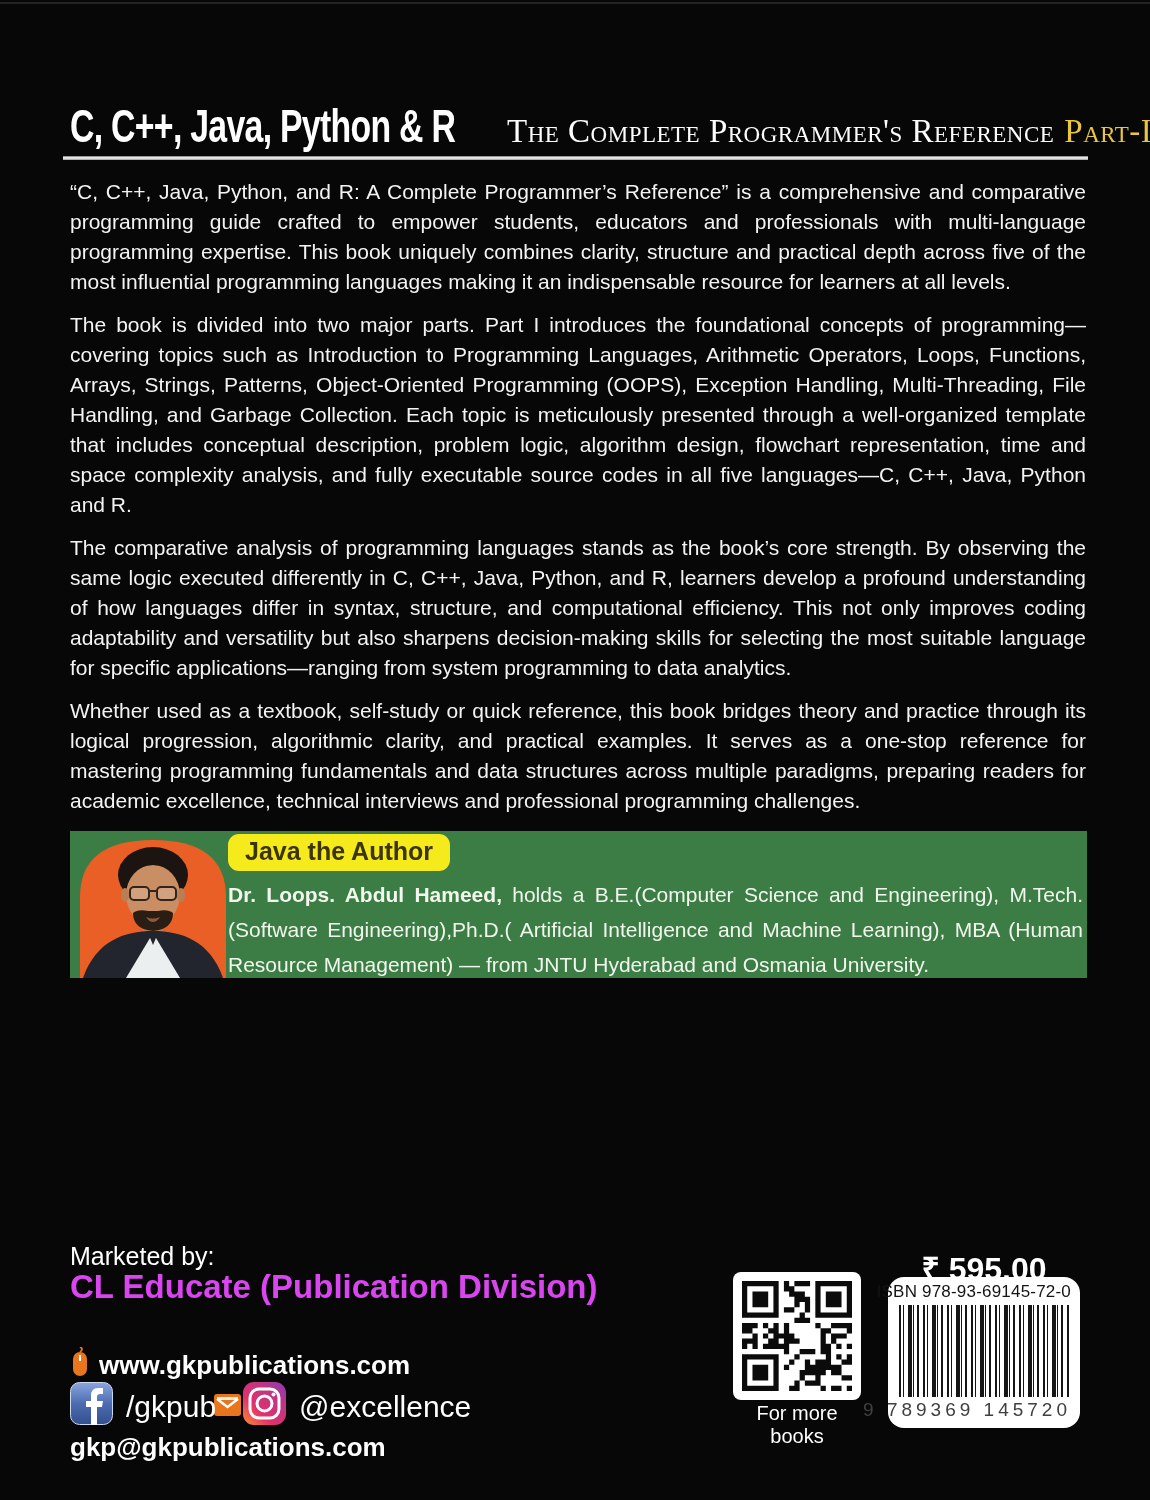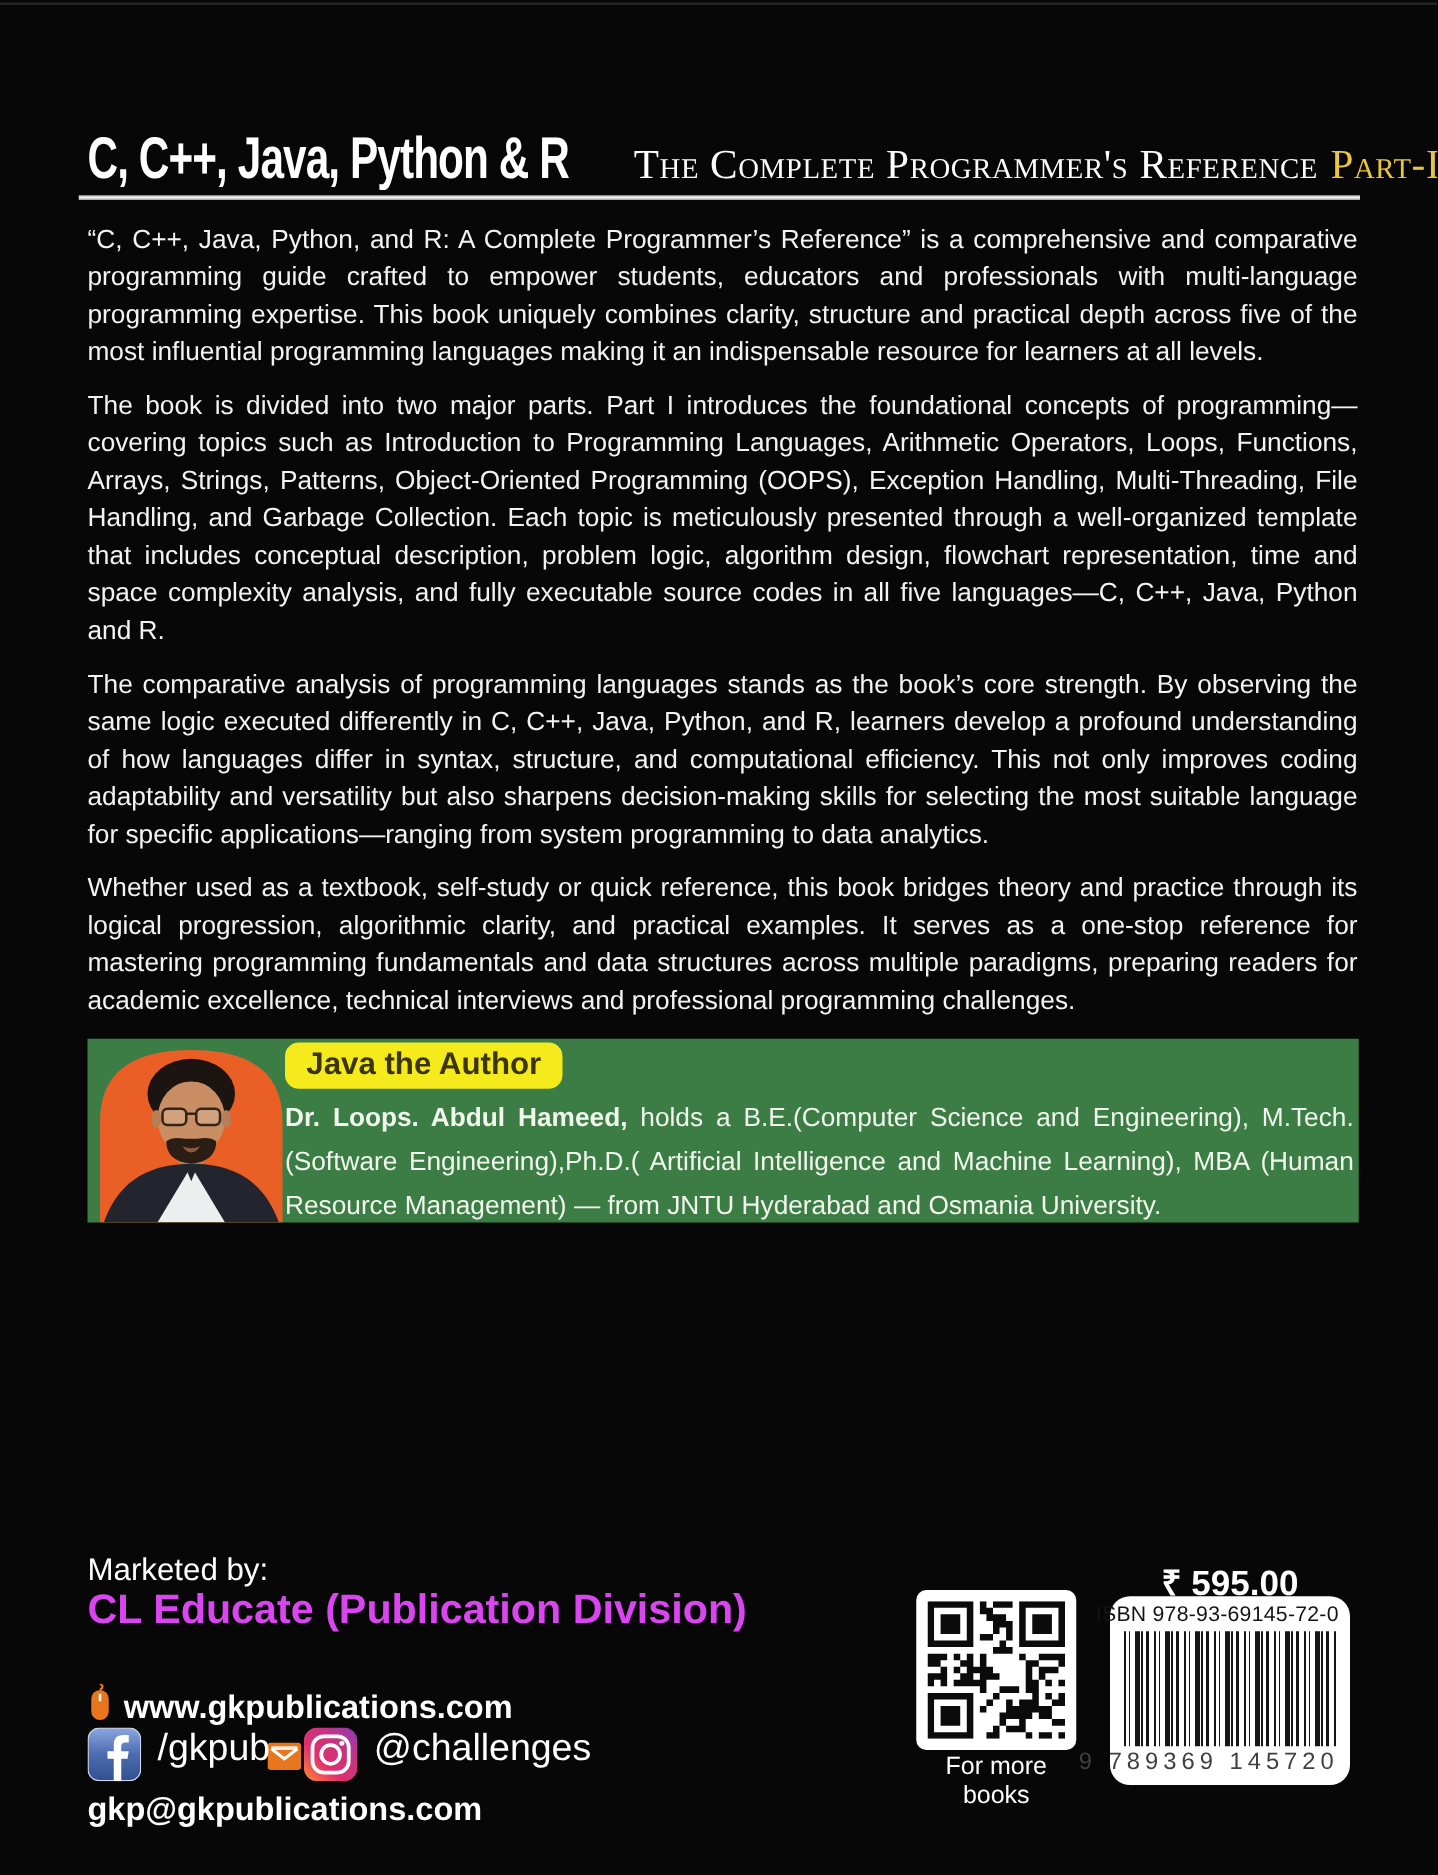--- a/index.html
+++ b/index.html
@@ -59,31 +59,31 @@
     font-size:21px;line-height:35px;text-align:justify;
   }
   .author-bio strong{font-weight:bold;}
 
   
   .f-label{position:absolute;left:70px;top:1242px;font-size:25px;color:#fff;}
   .f-publisher{position:absolute;left:70px;top:1268px;font-size:33px;font-weight:bold;color:#d946ef;}
   .contact-row{position:absolute;left:70px;display:flex;align-items:center;gap:9px;color:#fff;font-size:26px;font-weight:bold;}
   .row-email{top:1392px;flex-direction:column;}
   .row-web{top:1347px;}
-  .social-row{position:absolute;left:70px;top:1382px;display:flex;align-items:flex-start;gap:13px;color:#fff;font-size:30px;}
+  .social-row{position:absolute;left:70px;top:1382px;display:flex;align-items:center;gap:13px;color:#fff;font-size:30px;}
   .social-row .handle{margin-right:14px;}
 
   .qr-tile{
     position:absolute;left:733px;top:1272px;width:128px;height:128px;
     background:#fff;border-radius:8px;padding:9px;
   }
   .qr-tile svg{width:110px;height:110px;display:block;}
   .qr-caption{position:absolute;left:733px;top:1402px;width:128px;text-align:center;color:#fff;font-size:20px;}
 
-  .price{position:absolute;left:888px;top:1246px;width:192px;text-align:center;color:#fff;font-size:28px;font-weight:bold;}
+  .price{position:absolute;left:888px;top:1246px;width:192px;text-align:center;color:#fff;font-size:32px;font-weight:bold;}
   .barcode-box{
     position:absolute;left:888px;top:1277px;width:192px;height:151px;background:#fff;
     border-radius:16px;padding:5px 9px 6px;display:flex;flex-direction:column;align-items:flex-end;
   }
   .isbn{font-size:17px;color:#141414;letter-spacing:0.2px;white-space:nowrap;}
   .bars{
     width:172px;height:92px;margin-top:3px;
     background:repeating-linear-gradient(90deg,
       #161616 0 2px,#ffffff 2px 4px,
       #161616 4px 5px,#ffffff 5px 9px,
@@ -196,21 +196,21 @@
             <stop offset="0.7" stop-color="#c13584"></stop>
               <stop offset="1" stop-color="#8a3ab9"></stop>
           </linearGradient>
         </defs>
         <rect x="0" y="0" width="43" height="43" rx="11" fill="url(#igg)"></rect>
         <rect x="7" y="7" width="29" height="29" rx="9" fill="none" stroke="#fff" stroke-width="3"></rect>
         <circle cx="21.5" cy="21.5" r="7.5" fill="none" stroke="#fff" stroke-width="3"></circle>
         <circle cx="30.5" cy="12.5" r="2" fill="#fff"></circle>
       </svg>
     </span>
-    <span class="handle">@challenges</span>
+    <span class="handle">@excellence</span>
   </div>
 
   <div class="qr-tile">
     <svg id="qr-svg" viewBox="0 0 105 105" aria-hidden="true">
         <path fill-rule="evenodd" fill="#0b0b0b" d="M40 0h5v5h-5zM50 0h5v5h-5zM55 0h5v5h-5zM60 0h5v5h-5zM40 5h5v5h-5zM45 5h5v5h-5zM45 10h5v5h-5zM50 10h5v5h-5zM55 10h5v5h-5zM50 15h5v5h-5zM55 15h5v5h-5zM60 15h5v5h-5zM50 20h5v5h-5zM60 20h5v5h-5zM40 25h5v5h-5zM45 25h5v5h-5zM60 25h5v5h-5zM55 30h5v5h-5zM50 35h5v5h-5zM55 35h5v5h-5zM60 35h5v5h-5zM0 40h5v5h-5zM5 40h5v5h-5zM10 40h5v5h-5zM20 40h5v5h-5zM30 40h5v5h-5zM40 40h5v5h-5zM70 40h5v5h-5zM85 40h5v5h-5zM90 40h5v5h-5zM95 40h5v5h-5zM100 40h5v5h-5zM0 45h5v5h-5zM5 45h5v5h-5zM25 45h5v5h-5zM30 45h5v5h-5zM40 45h5v5h-5zM75 45h5v5h-5zM80 45h5v5h-5zM100 45h5v5h-5zM10 50h5v5h-5zM20 50h5v5h-5zM30 50h5v5h-5zM35 50h5v5h-5zM40 50h5v5h-5zM45 50h5v5h-5zM75 50h5v5h-5zM85 50h5v5h-5zM90 50h5v5h-5zM95 50h5v5h-5zM0 55h5v5h-5zM5 55h5v5h-5zM10 55h5v5h-5zM25 55h5v5h-5zM30 55h5v5h-5zM40 55h5v5h-5zM45 55h5v5h-5zM50 55h5v5h-5zM75 55h5v5h-5zM85 55h5v5h-5zM0 60h5v5h-5zM10 60h5v5h-5zM20 60h5v5h-5zM25 60h5v5h-5zM30 60h5v5h-5zM35 60h5v5h-5zM40 60h5v5h-5zM75 60h5v5h-5zM80 60h5v5h-5zM90 60h5v5h-5zM100 60h5v5h-5zM40 65h5v5h-5zM55 65h5v5h-5zM60 65h5v5h-5zM65 65h5v5h-5zM75 65h5v5h-5zM80 65h5v5h-5zM50 70h5v5h-5zM80 70h5v5h-5zM90 70h5v5h-5zM100 70h5v5h-5zM45 75h5v5h-5zM60 75h5v5h-5zM70 75h5v5h-5zM75 75h5v5h-5zM80 75h5v5h-5zM95 75h5v5h-5zM100 75h5v5h-5zM40 80h5v5h-5zM60 80h5v5h-5zM65 80h5v5h-5zM70 80h5v5h-5zM75 80h5v5h-5zM80 80h5v5h-5zM85 80h5v5h-5zM90 80h5v5h-5zM55 85h5v5h-5zM60 85h5v5h-5zM65 85h5v5h-5zM70 85h5v5h-5zM75 85h5v5h-5zM85 85h5v5h-5zM90 85h5v5h-5zM55 90h5v5h-5zM70 90h5v5h-5zM95 90h5v5h-5zM100 90h5v5h-5zM50 95h5v5h-5zM60 95h5v5h-5zM65 95h5v5h-5zM70 95h5v5h-5zM45 100h5v5h-5zM50 100h5v5h-5zM75 100h5v5h-5zM85 100h5v5h-5zM90 100h5v5h-5zM100 100h5v5h-5zM0 0h35v35h-35zM5 5h25v25h-25zM10 10h15v15h-15zM70 0h35v35h-35zM75 5h25v25h-25zM80 10h15v15h-15zM0 70h35v35h-35zM5 75h25v25h-25zM10 80h15v15h-15z"></path>
       </svg>
   </div>
   <div class="qr-caption">For more books</div>
 
   <div class="price">₹ 595.00</div>

